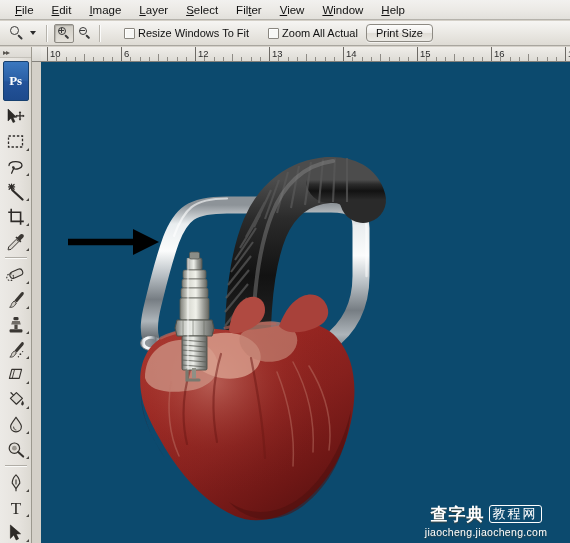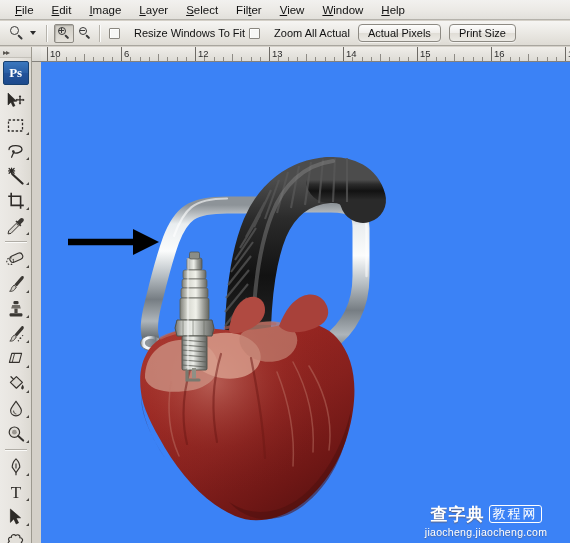--- a/index.html
+++ b/index.html
@@ -61,21 +61,21 @@
   .btn-group{display:flex;align-items:center;gap:1px;margin-left:2px;}
   .icobtn{
     width:20px;height:19px;display:flex;align-items:center;justify-content:center;
     border:1px solid transparent;border-radius:2px;box-sizing:border-box;
   }
   .icobtn.active{
     border:1px solid #8e8b84;
     background:linear-gradient(to bottom,#cfccc4,#e4e1da);
     box-shadow:inset 1px 1px 1px rgba(0,0,0,.18);
   }
-  .chk-wrap{display:flex;align-items:center;gap:14px;margin-left:4px;white-space:nowrap;}
+  .chk-wrap{display:flex;align-items:center;gap:3px;margin-left:19px;white-space:nowrap;}
   .chkbox{
     width:11px;height:11px;border:1px solid #8a8780;background:#f7f7f5;
     box-sizing:border-box;display:inline-block;border-radius:1px;
     box-shadow:inset 1px 1px 0 rgba(255,255,255,.9);
   }
   .chk-label{font-size:11px;color:#111;}
   .pbtn{
     height:18px;padding:0 9px;display:flex;align-items:center;justify-content:center;
     font-size:11px;color:#111;border:1px solid #8d8a83;border-radius:4px;
     background:linear-gradient(to bottom,#fdfdfc 0%,#efedea 48%,#e0ddd6 52%,#eceae5 100%);
@@ -114,21 +114,21 @@
   .dock-grip{
     position:relative;height:11px;width:100%;
     background:linear-gradient(to bottom,#e8e6e1,#dddad4);
     border-bottom:1px solid #c3c0b9;box-sizing:border-box;
   }
   .chev{
     position:absolute;left:3px;top:2px;font-size:8px;color:#56534e;line-height:8px;
     letter-spacing:-1px;
   }
   .ps-logo{
-    margin:3px auto 0;width:26px;height:24px;
+    margin:3px auto 0;width:26px;height:40px;
     background:linear-gradient(to bottom,#3b78bf 0%,#2a5fa5 48%,#23539a 52%,#1d4a8c 100%);
     border:1px solid #17406f;border-radius:2px;
     display:flex;align-items:center;justify-content:center;
     color:#fff;font-size:13px;font-weight:bold;letter-spacing:-.3px;
     font-family:"Liberation Serif", serif;box-sizing:border-box;
   }
   .tool-list{margin-top:3px;}
   .tool{
     position:relative;width:30px;height:25px;margin:0 auto;
     display:flex;align-items:center;justify-content:center;box-sizing:border-box;
@@ -138,21 +138,21 @@
     border-left:3px solid transparent;border-top:3px solid transparent;
     border-bottom:3px solid #4a4742;border-right:0;
   }
   .tool svg{display:block;}
   .tool-div{width:22px;height:1px;background:#b0ada6;margin:3px auto 3px;
     border-bottom:1px solid #fafaf8;}
 
   
   .canvas{
     position:absolute;left:41px;top:62px;width:529px;height:481px;
-    background:#3b82f6;overflow:hidden;
+    background:#0c4a6e;overflow:hidden;
   }
   .art{position:absolute;left:0;top:0;width:529px;height:481px;}
 
   
   .wm{
     position:absolute;right:8px;bottom:4px;width:152px;height:36px;
     display:flex;flex-direction:column;align-items:center;justify-content:center;
     pointer-events:none;
   }
   .wm-top{display:flex;align-items:center;gap:4px;}
@@ -222,21 +222,20 @@
     <div class="chk-wrap">
       <span class="chkbox"></span>
       <span class="chk-label">Resize Windows To Fit</span>
     </div>
 
     <div class="chk-wrap">
       <span class="chkbox"></span>
       <span class="chk-label">Zoom All Actual</span>
     </div>
 
-    <div class="pbtn">Actual Pixels</div>
     <div class="pbtn">Print Size</div>
   </div>
 
   <div class="ruler-corner"></div>
   <div class="ruler-h" id="ruler">
       <div class="tick" style="left: 6px;"></div>
       <div class="rlbl" style="left: 9px;">10</div>
       <div class="tickmid" style="left: 15.25px; height: 5px; top: 10px;"></div>
       <div class="tickmid" style="left: 24.5px; height: 5px; top: 10px;"></div>
       <div class="tickmid" style="left: 33.75px; height: 5px; top: 10px;"></div>

